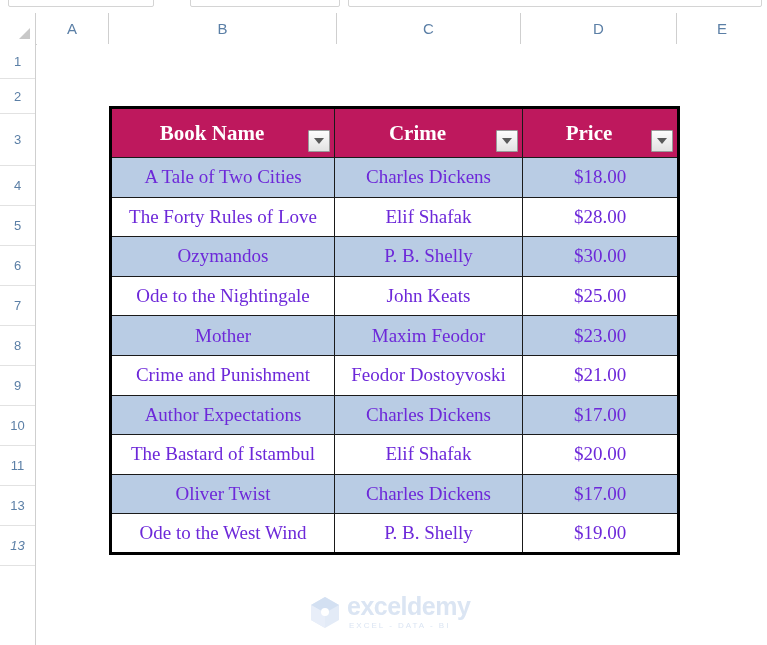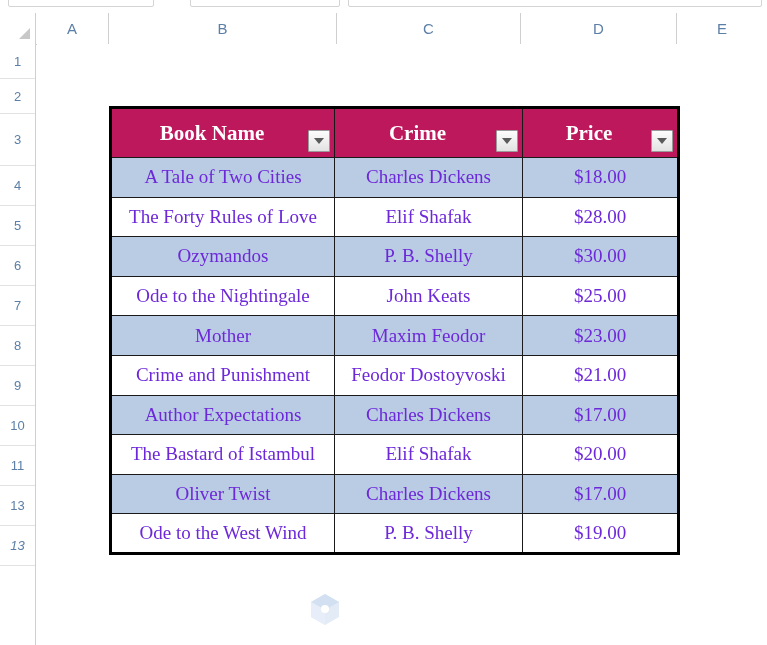--- a/index.html
+++ b/index.html
@@ -351,13 +351,17 @@
 
 <div class="watermark">
   <div class="wm-logo">
     <svg width="28" height="31" viewBox="0 0 28 31" xmlns="http://www.w3.org/2000/svg">
       <polygon points="14,0 28,8 28,23 14,31 0,23 0,8" fill="#e3ebf7"></polygon>
       <polygon points="14,0 28,8 14,16 0,8" fill="#d3e0f2"></polygon>
       <polygon points="0,8 14,16 14,31 0,23" fill="#e8eef9"></polygon>
       <circle cx="14" cy="15" r="4" fill="#ffffff"></circle>
     </svg>
   </div>
+  <div class="wm-text-wrap">
+    <span class="wm-title">exceldemy</span>
+    <span class="wm-sub">EXCEL - DATA - BI</span>
+  </div>
 </div>
 
 </body></html>

